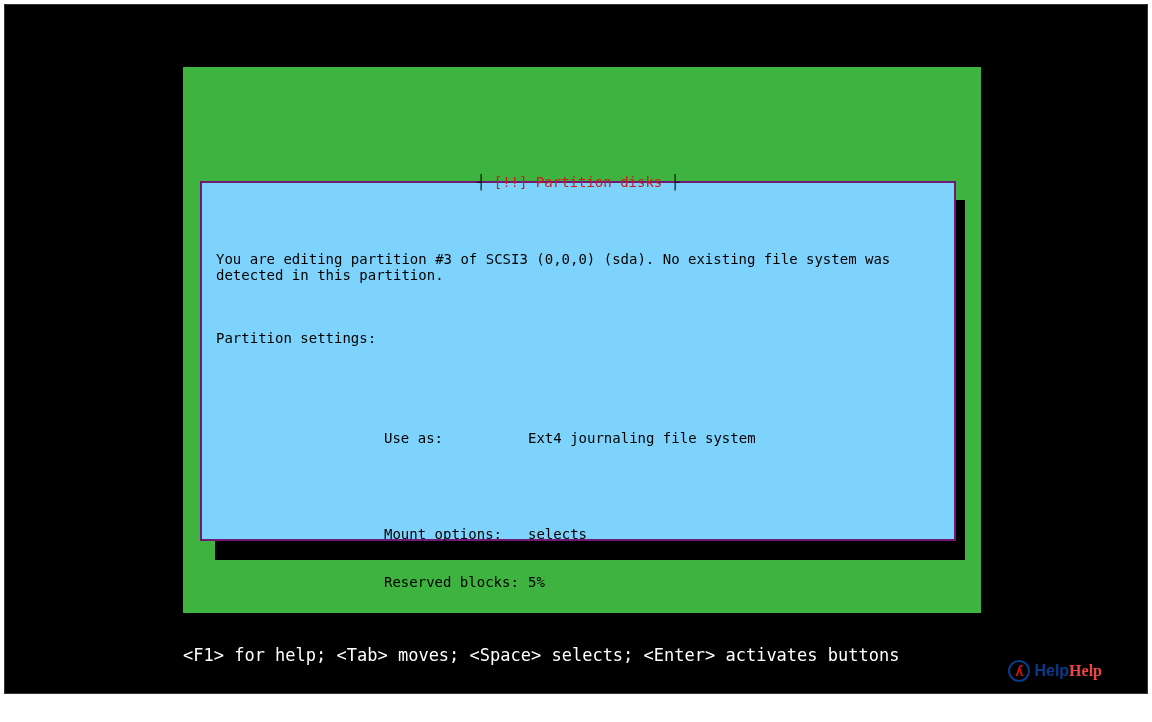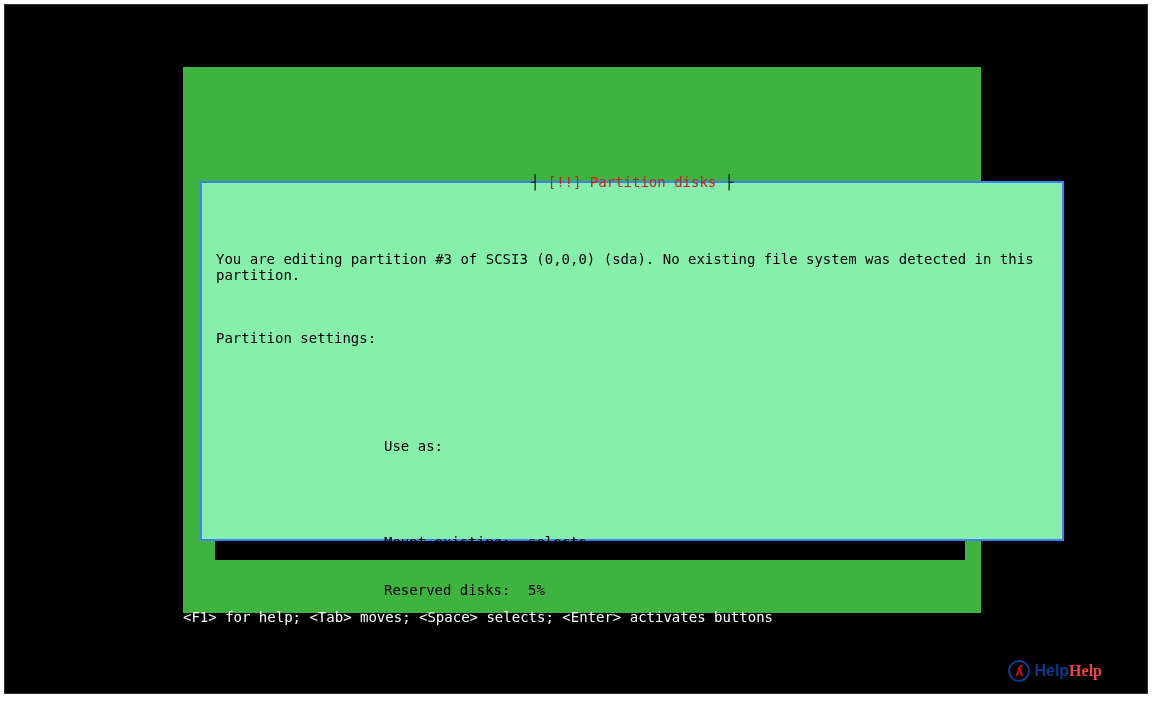--- a/index.html
+++ b/index.html
@@ -27,23 +27,23 @@
   }
   .dialog-shadow {
     position: absolute;
     left: 210px; top: 195px;
     width: 750px; height: 360px;
     background: #000000;
   }
   .dialog {
     position: absolute;
     left: 195px; top: 176px;
-    width: 864px; height: 360px;
-    background: #86efac;
-    border: 2px solid #3b82f6;
+    width: 756px; height: 360px;
+    background: #7dd3fc;
+    border: 2px solid #701a75;
     color: #000000;
   }
   .dialog-title {
     position: absolute;
     top: -9px;
     left: 0; right: 0;
     text-align: center;
     font-size: 14px;
     color: #c82020;
     z-index: 5;
@@ -53,35 +53,35 @@
     padding: 36px 14px 14px 14px;
     line-height: 16px;
     white-space: pre;
     font-size: 14px;
   }
   .intro {
     white-space: normal;
     margin-bottom: 15px;
   }
   .settings-heading {
-    margin-bottom: 12px;
+    margin-bottom: 4px;
   }
   .settings-block {
     margin-left: 168px;
   }
   .row { display: flex; align-items: center; }
   .label-col { width: 144px; }
   .value-col { }
   .gap { height: 16px; }
   .help-bar {
     position: absolute;
     left: 178px;
-    top: 604px;
+    top: 640px;
     color: #ffffff;
-    font-size: 14px;
+    font-size: 17px;
     font-family: "DejaVu Sans Mono", monospace;
   }
   .watermark {
     position: absolute;
     right: 50px;
     bottom: 40px;
     display: flex;
     align-items: center;
     gap: 4px;
     font-family: sans-serif;
@@ -115,28 +115,29 @@
       <span class="decor">┤ </span><span>[!!]</span><span> Partition disks</span><span class="decor"> ├</span>
     </div>
 
     <div class="dialog-body">
       <div class="intro">You are editing partition #3 of SCSI3 (0,0,0) (sda). No existing file system was detected in this partition.</div>
       <div class="settings-heading">Partition settings:</div>
 
       <div class="settings-block">
         <div class="row">
           <span class="label-col">Use as:</span>
+          <span class="value-col">Ext4 journaling file system</span>
         </div>
         <div class="gap"></div>
         <div class="row">
-          <span class="label-col">Mount existing:</span>
+          <span class="label-col">Mount options:</span>
           <span class="value-col">selects</span>
         </div>
         <div class="row">
-          <span class="label-col">Reserved disks:</span>
+          <span class="label-col">Reserved blocks:</span>
           <span class="value-col">5%</span>
         </div>
         
         
         
         
         
         
       </div>
 

